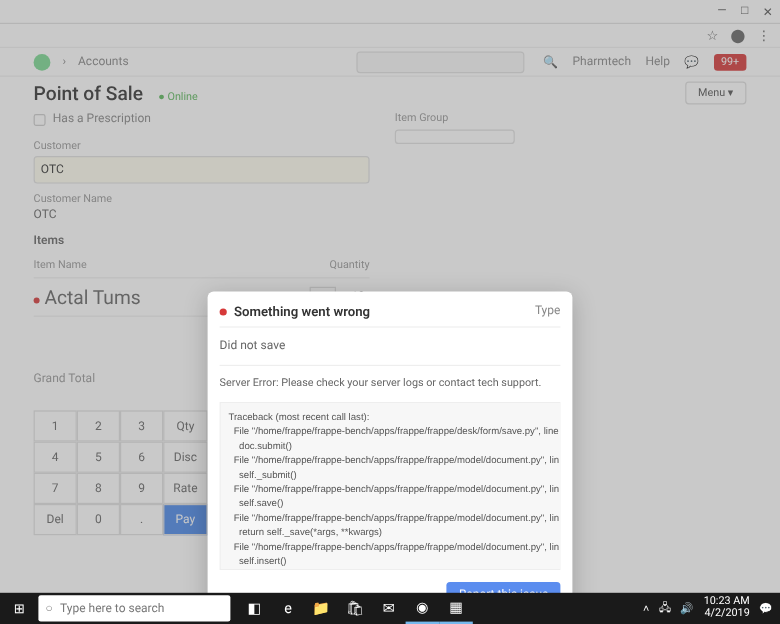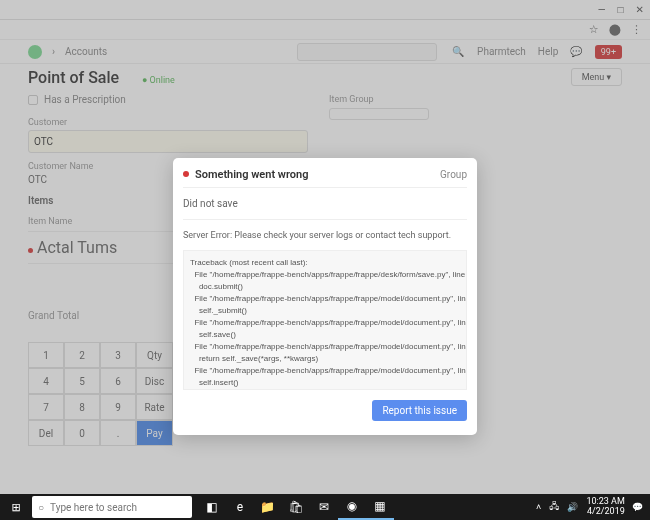--- a/index.html
+++ b/index.html
@@ -6,21 +6,21 @@
 body{background:#fff;width:650px;height:520px;overflow:hidden;position:relative;font-size:11px}
 .browser-chrome{height:20px;background:#fff;border-bottom:1px solid #e0e0e0;display:flex;justify-content:flex-end;align-items:center;padding:0 6px;gap:10px}
 .window-controls{display:flex;gap:12px;color:#555;font-size:10px}
 .browser-toolbar{height:20px;background:#fff;display:flex;justify-content:flex-end;align-items:center;padding:0 8px;gap:10px;color:#666;font-size:11px;border-bottom:1px solid #f0f0f0}
 .navbar{height:24px;background:#fff;border-bottom:1px solid #eee;display:flex;align-items:center;padding:0 28px;justify-content:space-between}
 .nav-left{display:flex;align-items:center;gap:10px;color:#888;font-size:10px}
 .nav-right{display:flex;align-items:center;gap:12px;color:#888;font-size:10px}
 .nav-chip{background:#d63939;color:#fff;padding:2px 6px;border-radius:3px;font-size:9px}
 .subnav{height:26px;background:#fff;display:flex;align-items:center;justify-content:space-between;padding:0 28px}
 .page-title{font-size:16px;font-weight:500;color:#333}
-.online-badge{color:#5cb85c;font-size:9px;margin-left:20px}
+.online-badge{color:#5cb85c;font-size:9px;margin-left:10px}
 .menu-btn{border:1px solid #ddd;padding:3px 10px;border-radius:3px;color:#555;font-size:9px;cursor:pointer}
 .main{display:flex;padding:0 28px;gap:21px;height:400px}
 .left-panel{width:280px}
 .checkbox-row{display:flex;align-items:center;gap:6px;padding:4px 0;color:#888;font-size:10px}
 .checkbox{width:10px;height:10px;border:1px solid #ccc;border-radius:2px}
 .field-label{color:#999;font-size:9px;margin:8px 0 3px}
 .field-input{width:100%;padding:5px;border:1px solid #e0e0e0;border-radius:3px;background:#fff;font-size:10px;color:#333}
 .field-input.highlighted{background:#fffef0}
 .section-header{color:#666;font-size:10px;font-weight:600;margin:10px 0 5px}
 .item-header{display:flex;padding:5px 0;border-bottom:1px solid #eee;color:#999;font-size:9px}
@@ -34,21 +34,21 @@
 .total-val{color:#333;font-size:12px;font-weight:500}
 .keypad{margin-top:12px}
 .keypad-row{display:flex}
 .keypad-btn{width:36px;height:26px;border:1px solid #e0e0e0;background:#fff;display:flex;align-items:center;justify-content:center;font-size:10px;color:#666;cursor:pointer}
 .keypad-btn.wide{width:37px}
 .keypad-btn.action{color:#666}
 .keypad-btn.pay{background:#4a87e8;color:#fff}
 .right-panel{flex:1;padding-top:4px}
 .group-label{color:#999;font-size:9px;margin-bottom:4px}
 .group-input{width:100px;padding:5px;border:1px solid #e0e0e0;border-radius:3px;background:#fff}
-.overlay{position:absolute;top:0;left:0;right:0;bottom:0;background:rgba(100,100,100,0.35);display:flex;align-items:center;justify-content:center;padding-top:72px}
+.overlay{position:absolute;top:0;left:0;right:0;bottom:0;background:rgba(100,100,100,0.35);display:flex;align-items:flex-end;justify-content:center;padding-top:72px}
 .modal{width:304px;background:#fff;border-radius:5px;box-shadow:0 4px 20px rgba(0,0,0,0.2);padding:10px 10px 14px}
 .modal-header{display:flex;justify-content:space-between;align-items:center;padding-bottom:6px;border-bottom:1px solid #eee}
 .modal-title{font-size:11px;font-weight:600;color:#333;display:flex;align-items:center;gap:6px}
 .err-dot{width:6px;height:6px;border-radius:50%;background:#d63939}
 .modal-close{color:#888;font-size:10px;cursor:pointer}
 .modal-msg{padding:10px 0;color:#666;font-size:10px;border-bottom:1px solid #eee}
 .modal-server{padding:10px 0;color:#666;font-size:9px}
 .traceback{background:#f7f7f7;padding:6px;font-family:Liberation Sans, sans-serif;font-size:8px;color:#555;line-height:1.5;height:140px;overflow-y:auto;overflow-x:auto;white-space:pre;border:1px solid #eee;position:relative}
 .modal-footer{display:flex;justify-content:flex-end;padding-top:10px}
 .report-btn{background:#5b8def;color:#fff;border:none;padding:5px 10px;border-radius:3px;font-size:10px;cursor:pointer}
@@ -161,21 +161,21 @@
   </div>
 </div>
 
 <div class="overlay">
   <div class="modal">
     <div class="modal-header">
       <div class="modal-title">
           <span class="err-dot"></span>
           <span>Something went wrong</span>
         </div>
-      <span class="modal-close">Group</span>
+      <span class="modal-close">Type</span>
     </div>
     <div class="modal-msg">Did not save</div>
     <div class="modal-server">Server Error: Please check your server logs or contact tech support.</div>
     <div class="traceback">Traceback (most recent call last):
   File "/home/frappe/frappe-bench/apps/frappe/frappe/desk/form/save.py", line
     doc.submit()
   File "/home/frappe/frappe-bench/apps/frappe/frappe/model/document.py", lin
     self._submit()
   File "/home/frappe/frappe-bench/apps/frappe/frappe/model/document.py", lin
     self.save()

